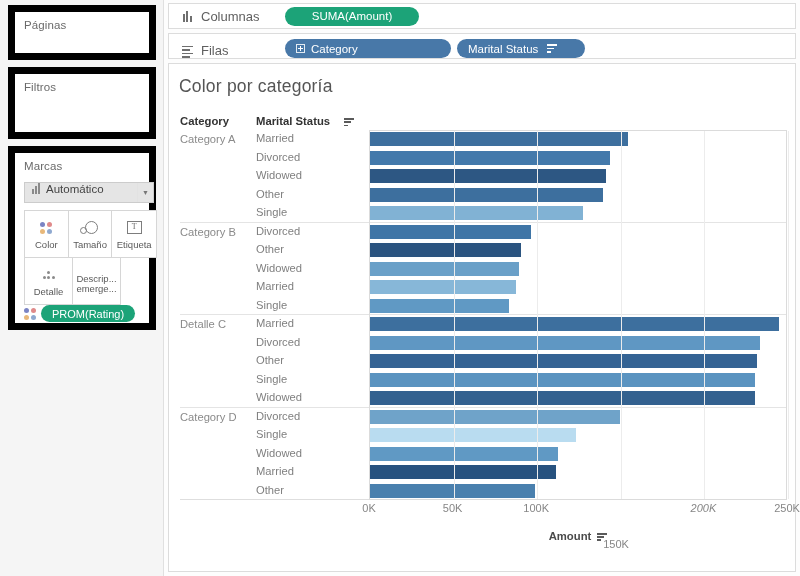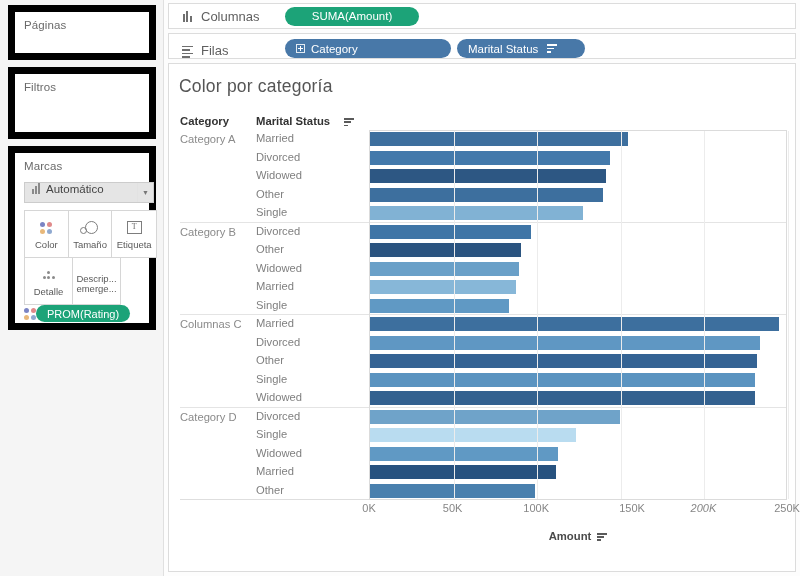--- a/index.html
+++ b/index.html
@@ -135,20 +135,21 @@
   .detailglyph { display: flex; flex-direction: column; align-items: center; gap: 1.5px; }
   .detailglyph b { display: block; width: 3px; height: 3px; border-radius: 50%; background: #8a8a8a; }
   .detailglyph .drow { display: flex; gap: 1.5px; }
 
   
   .marks-pill-row {
     position: absolute;
     left: 9px; top: 152px;
     display: flex;
     align-items: center;
+    gap: 5px;
   }
   .pill {
     height: 17px;
     border-radius: 9px;
     display: inline-flex;
     align-items: center;
     color: #ffffff;
     font-size: 11px;
     padding: 0 11px;
     white-space: nowrap;
@@ -537,21 +538,21 @@
             </div>
             <div class="datarow">
               <div class="row-label">Single</div>
               <div class="bar-track">
                 <div class="bar" style="width: 140.448px; background: rgb(96, 153, 196);"></div>
               </div>
             </div>
           </div>
         </div>
         <div class="catgroup">
-          <div class="cat-name">Columnas C</div>
+          <div class="cat-name">Detalle C</div>
           <div class="rows">
             <div class="datarow">
               <div class="row-label">Married</div>
               <div class="bar-track">
                 <div class="bar" style="width: 409.64px; background: rgb(61, 111, 158);"></div>
               </div>
             </div>
             <div class="datarow">
               <div class="row-label">Divorced</div>
               <div class="bar-track">
@@ -620,21 +621,21 @@
         <div class="gridline" style="left: 167.2px;"></div>
         <div class="gridline" style="left: 250.8px;"></div>
         <div class="gridline" style="left: 334.4px;"></div>
         <div class="gridline" style="left: 418px;"></div>
       </div>
 
     <div class="axis" id="axis">
         <div class="tick" style="left: 0px;">0K</div>
         <div class="tick" style="left: 83.6px;">50K</div>
         <div class="tick" style="left: 167.2px;">100K</div>
-        <div class="tick" style="left: 263px;">150K</div>
+        <div class="tick" style="left: 247px; margin-top: 36px;">150K</div>
         <div class="tick" style="left: 334.4px; font-style: italic;">200K</div>
         <div class="tick" style="left: 418px;">250K</div>
       </div>
 
     <div class="axis-title">
       <span>Amount</span><span class="sorticon dark">
           <i></i>
           <i></i>
           <i></i>
         </span>

